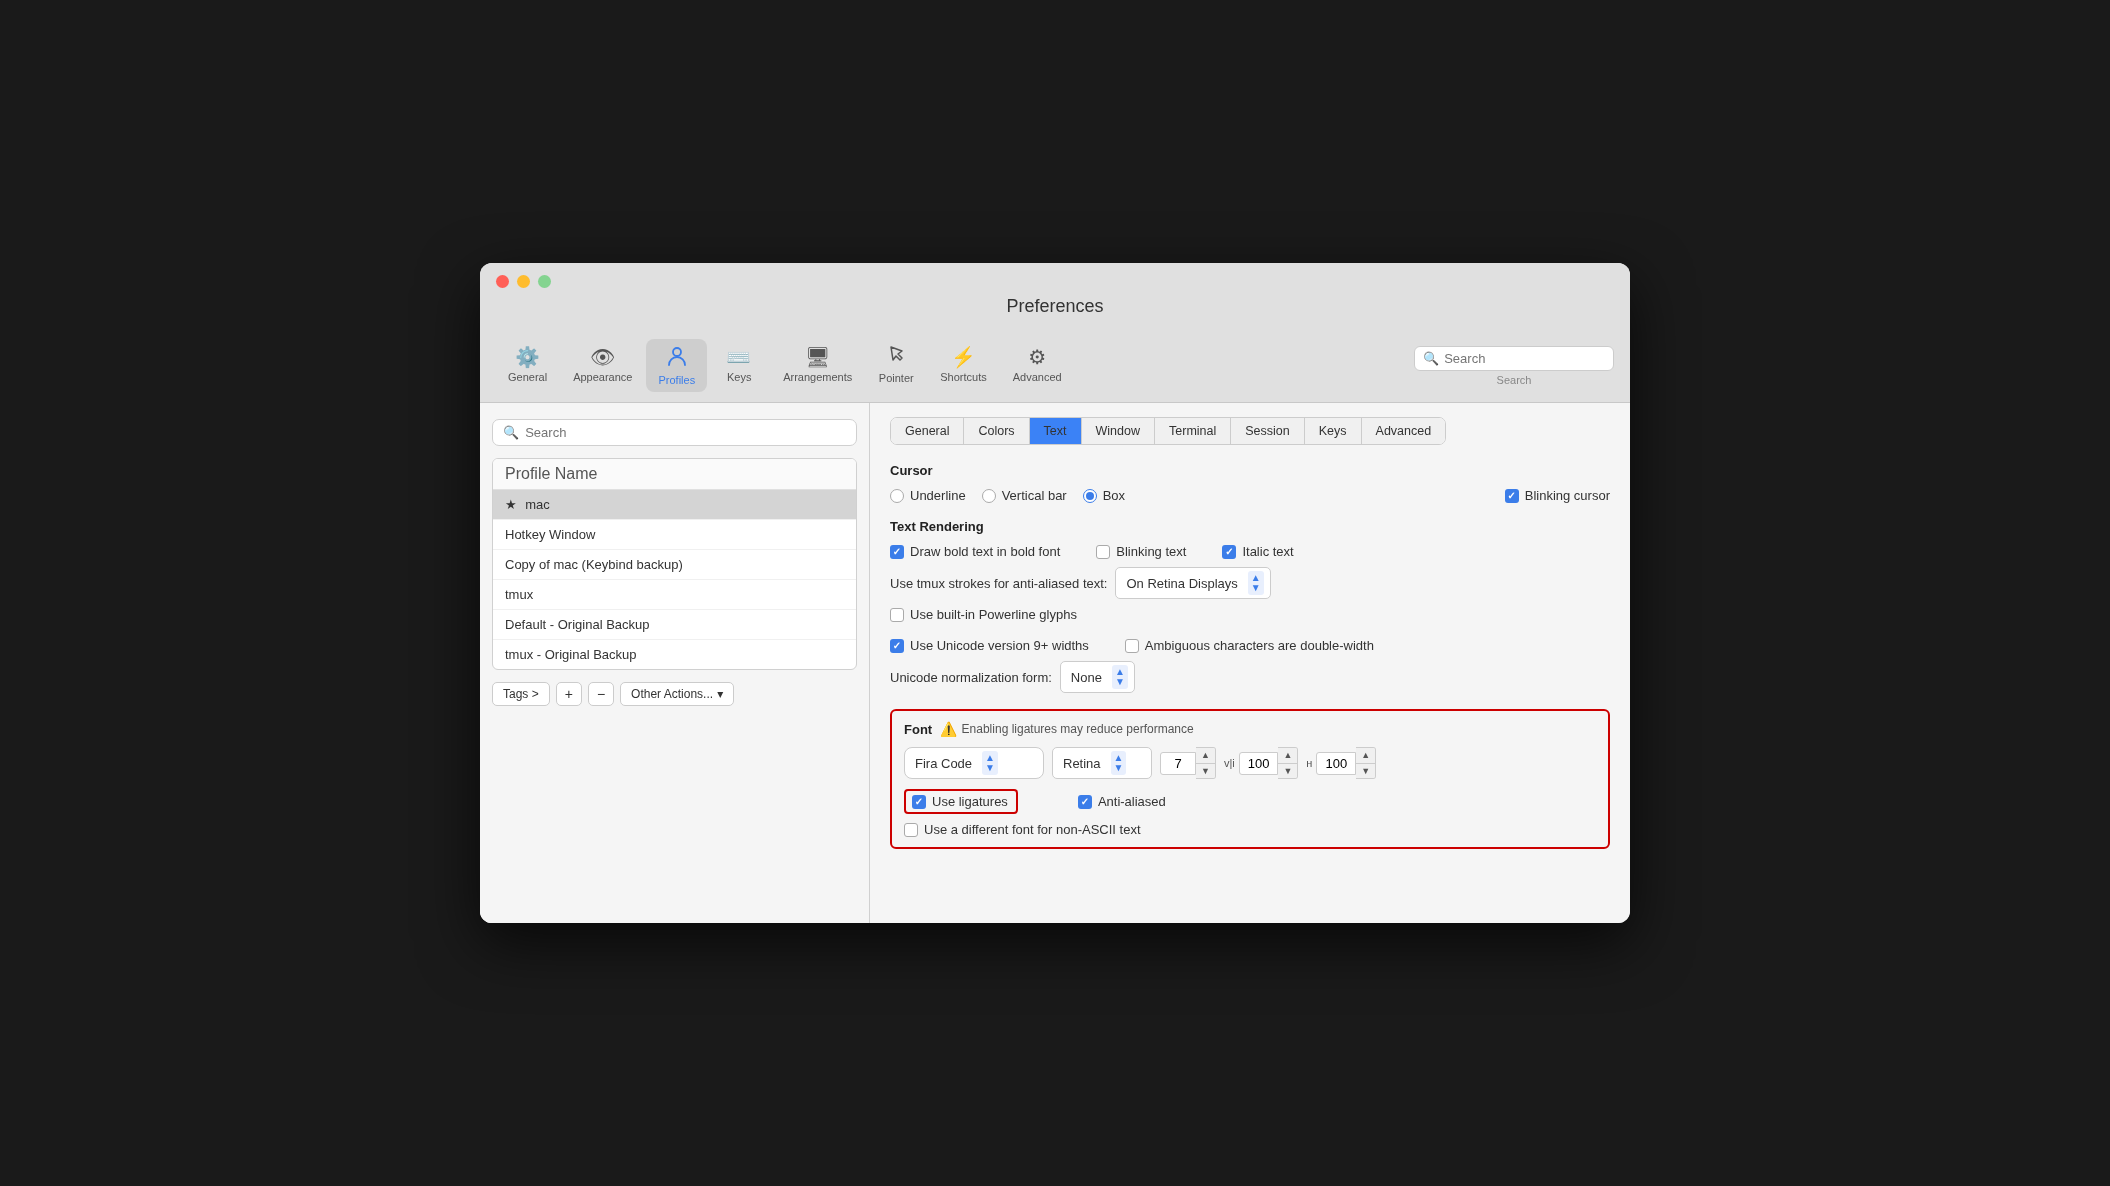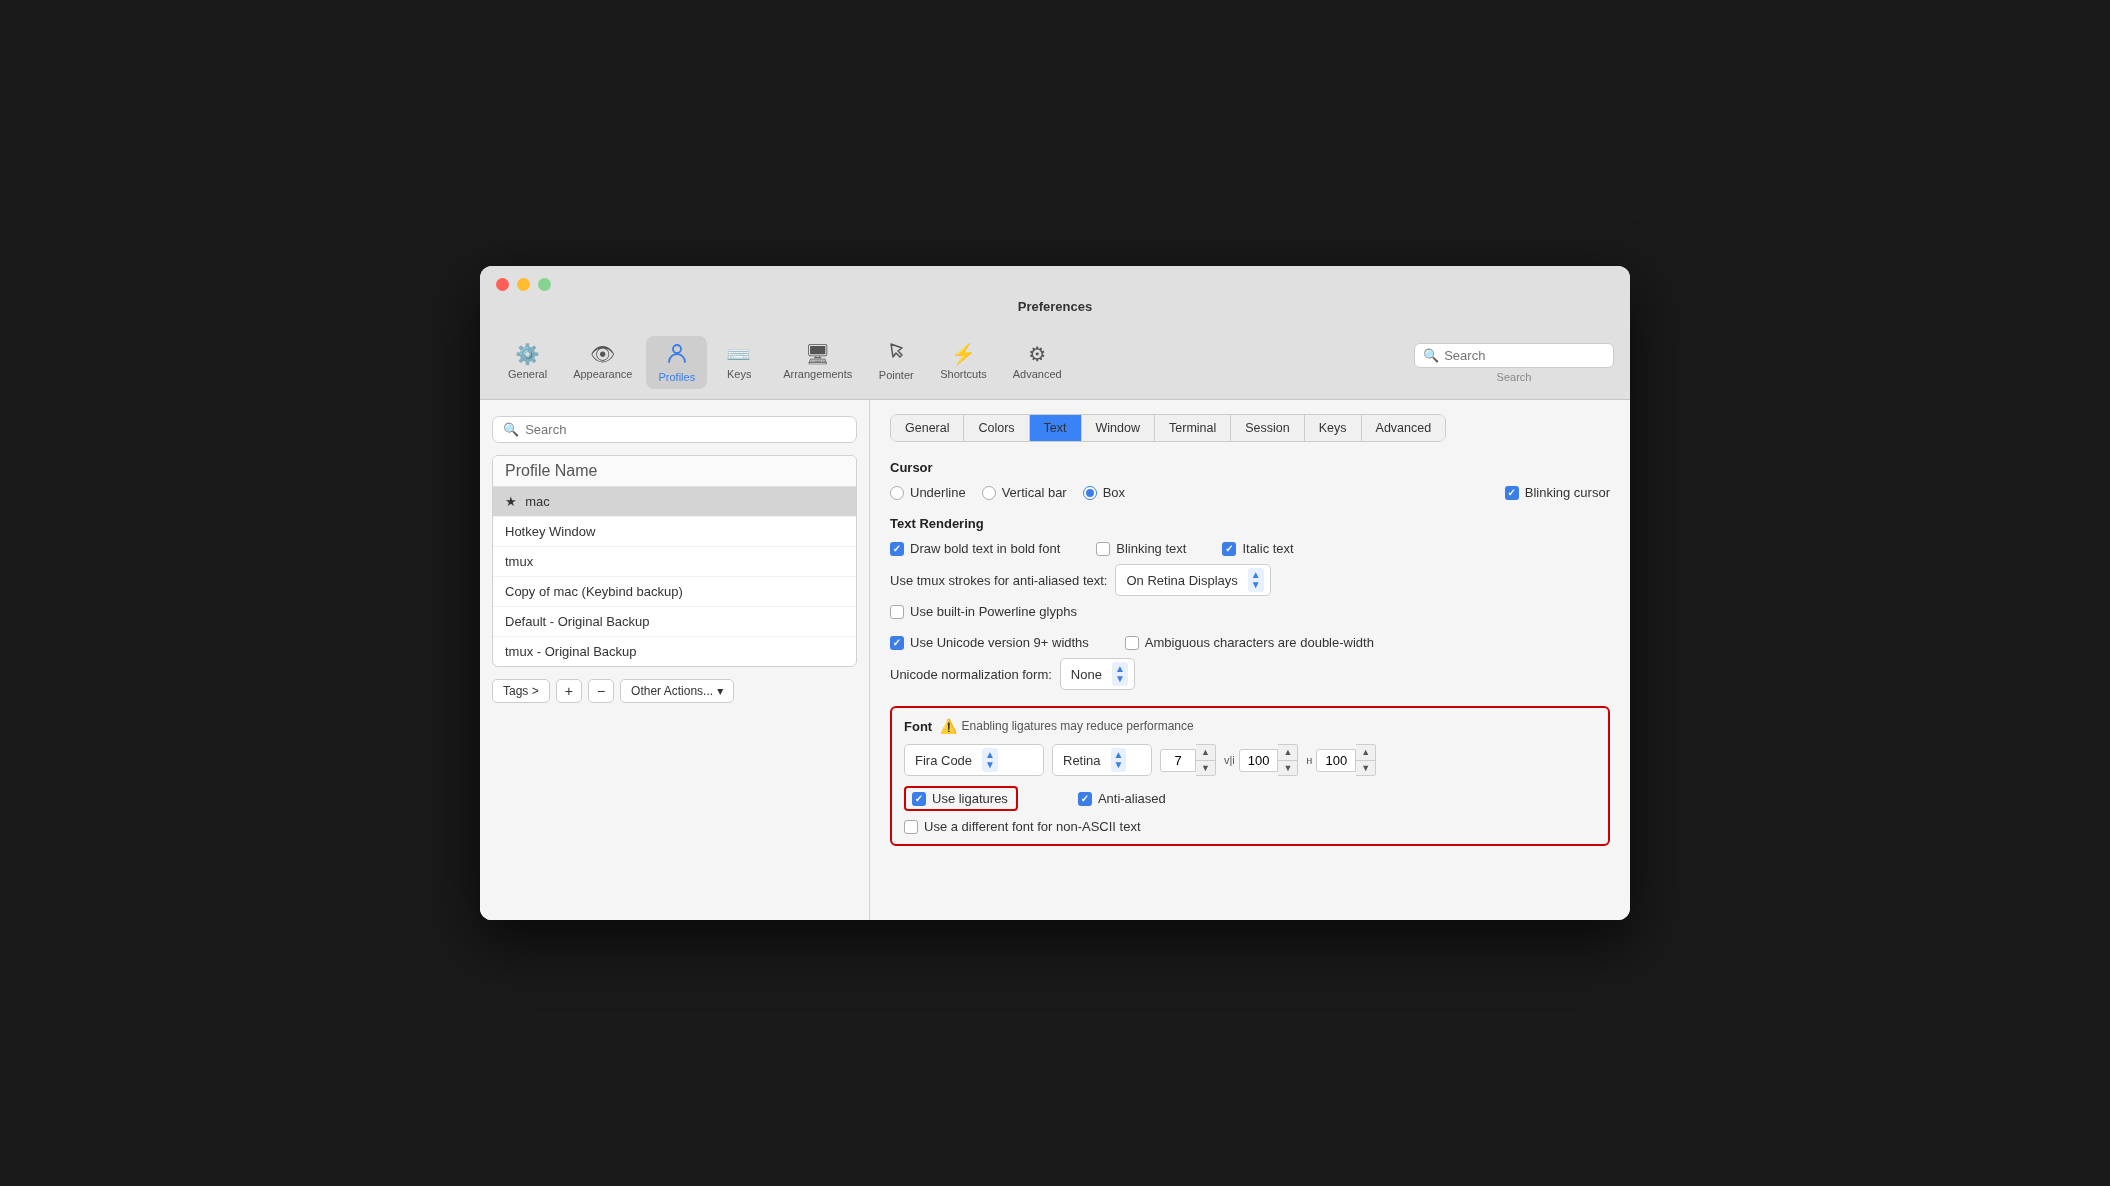--- a/index.html
+++ b/index.html
@@ -34,22 +34,22 @@
     }
     .traffic-light {
       width: 13px;
       height: 13px;
       border-radius: 50%;
     }
     .traffic-light.close { background: #ff5f57; }
     .traffic-light.minimize { background: #febc2e; }
     .traffic-light.maximize { background: #28c840; opacity: 0.5; }
     .window-title {
-      font-size: 13px;
-      font-weight: 700;
+      font-size: 18px;
+      font-weight: 400;
       color: #333;
       margin-bottom: 22px;
     }
     .toolbar {
       display: flex;
       align-items: center;
       gap: 4px;
       width: 100%;
       padding-bottom: 10px;
     }
@@ -476,24 +476,24 @@
       <div class="profile-list-container">
         <div class="profile-list-header">Profile Name</div>
         <div class="profile-item selected">
           <span class="star">★</span>
           <span>mac</span>
         </div>
         <div class="profile-item">
           <span>Hotkey Window</span>
         </div>
         <div class="profile-item">
+          <span>Copy of mac (Keybind backup)</span>
+        </div>
+        <div class="profile-item">
           <span>tmux</span>
-        </div>
-        <div class="profile-item">
-          <span>Copy of mac (Keybind backup)</span>
         </div>
         <div class="profile-item">
           <span>Default - Original Backup</span>
         </div>
         <div class="profile-item">
           <span>tmux - Original Backup</span>
         </div>
       </div>
       <div class="sidebar-bottom">
         <button class="tags-btn">Tags &gt;</button>
@@ -602,21 +602,21 @@
 
       <div class="font-section-box">
         <div class="font-section-header">
           <span class="font-label">Font</span>
           <span class="warning-text">
             <span class="warning-icon">⚠️</span>
             <span>Enabling ligatures may reduce performance</span>
           </span>
         </div>
         <div class="font-controls">
-          <div class="select-dropdown" style="min-width:140px;">
+          <div class="select-dropdown" style="min-width:140px;border-radius:8px;">
             <span>Fira Code</span>
             <div class="select-arrows">▲<br>▼</div>
           </div>
           <div class="select-dropdown" style="min-width:100px;">
             <span>Retina</span>
             <div class="select-arrows">▲<br>▼</div>
           </div>
           <div class="stepper">
             <div class="stepper-value">7</div>
             <div class="stepper-btns">

